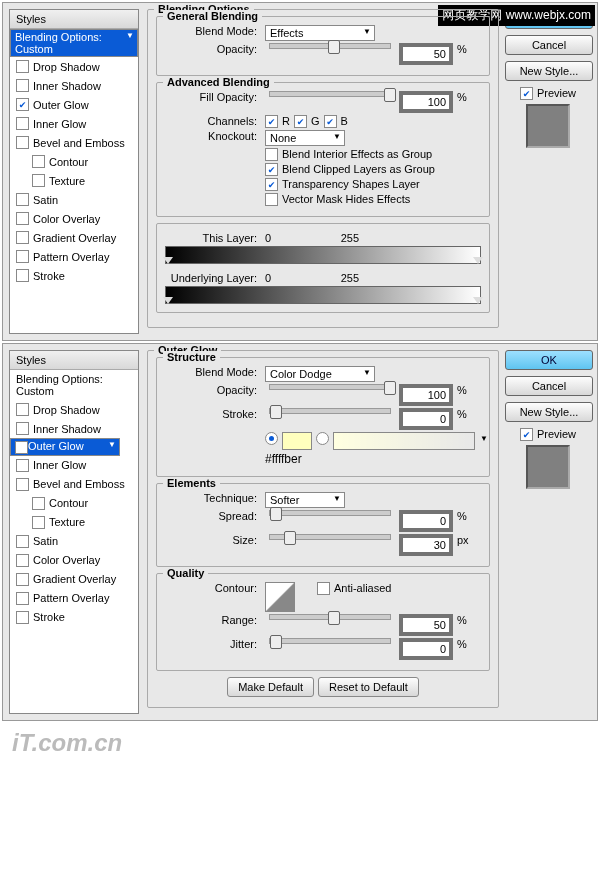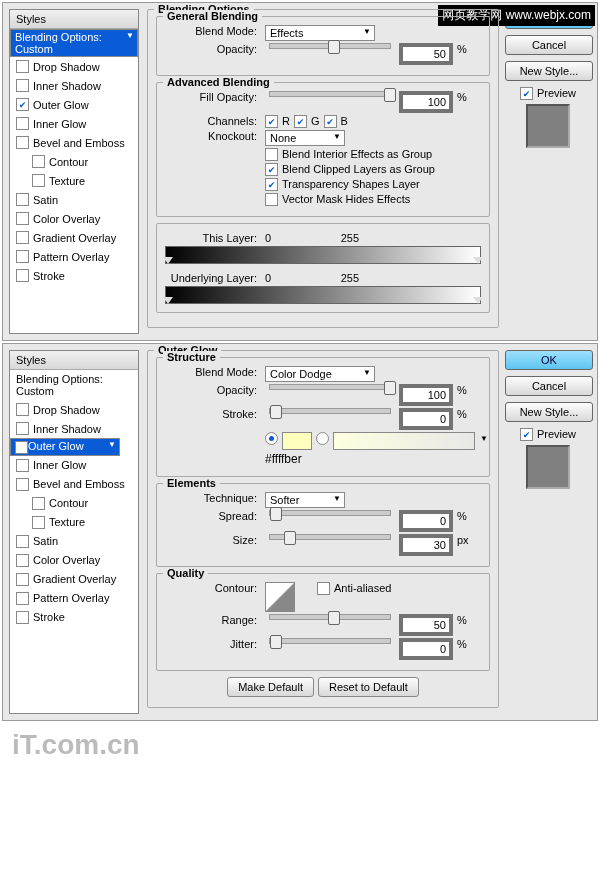--- a/index.html
+++ b/index.html
@@ -28,21 +28,21 @@
 .tri{position:absolute;width:0;height:0;border-left:5px solid transparent;border-right:5px solid transparent;border-top:7px solid #ddd;bottom:-1px}
 .swatch{width:40px;height:40px;background:#808080;border:2px inset #aaa;margin:4px auto}
 .radio{width:11px;height:11px;border:1px solid #888;border-radius:50%;background:#fff;display:inline-flex;align-items:center;justify-content:center}
 .radio.on::before{content:"";width:5px;height:5px;border-radius:50%;background:#0a5bd6}
 .color-sw{width:28px;height:16px;border:1px solid #888;display:inline-block}
 .grad-picker{width:140px;height:16px;border:1px solid #888;background:linear-gradient(to right,#ffffe0,rgba(255,255,190,0));display:inline-block;position:relative}
 .grad-picker::after{content:"▼";position:absolute;right:-14px;top:1px;font-size:8px}
 .contour{width:28px;height:28px;border:1px solid #888;background:linear-gradient(135deg,#fff 48%,#888 52%);display:inline-block}
 .smallbtn{border:1px solid #888;background:linear-gradient(#fdfdfd,#d8d8d8);padding:3px 10px;border-radius:3px;cursor:pointer;font-size:11px}
 .watermark{position:absolute;right:2px;top:2px;background:#000;color:#fff;font-size:12px;padding:2px 4px}
-.logo{color:#bbb;font-size:28px;font-weight:bold;padding:6px 12px}
+.logo{color:#bbb;font-size:24px;font-style:italic;font-weight:bold;padding:6px 12px}
 </style>
 </head>
 <body>
 
 <div class="dialog">
   <div class="watermark">网页教学网 www.webjx.com</div>
   <div class="styles-panel">
     <div class="styles-head">Styles</div>
     <div class="style-item sel"><span>Blending Options: Custom</span></div>
     <div class="style-item">

